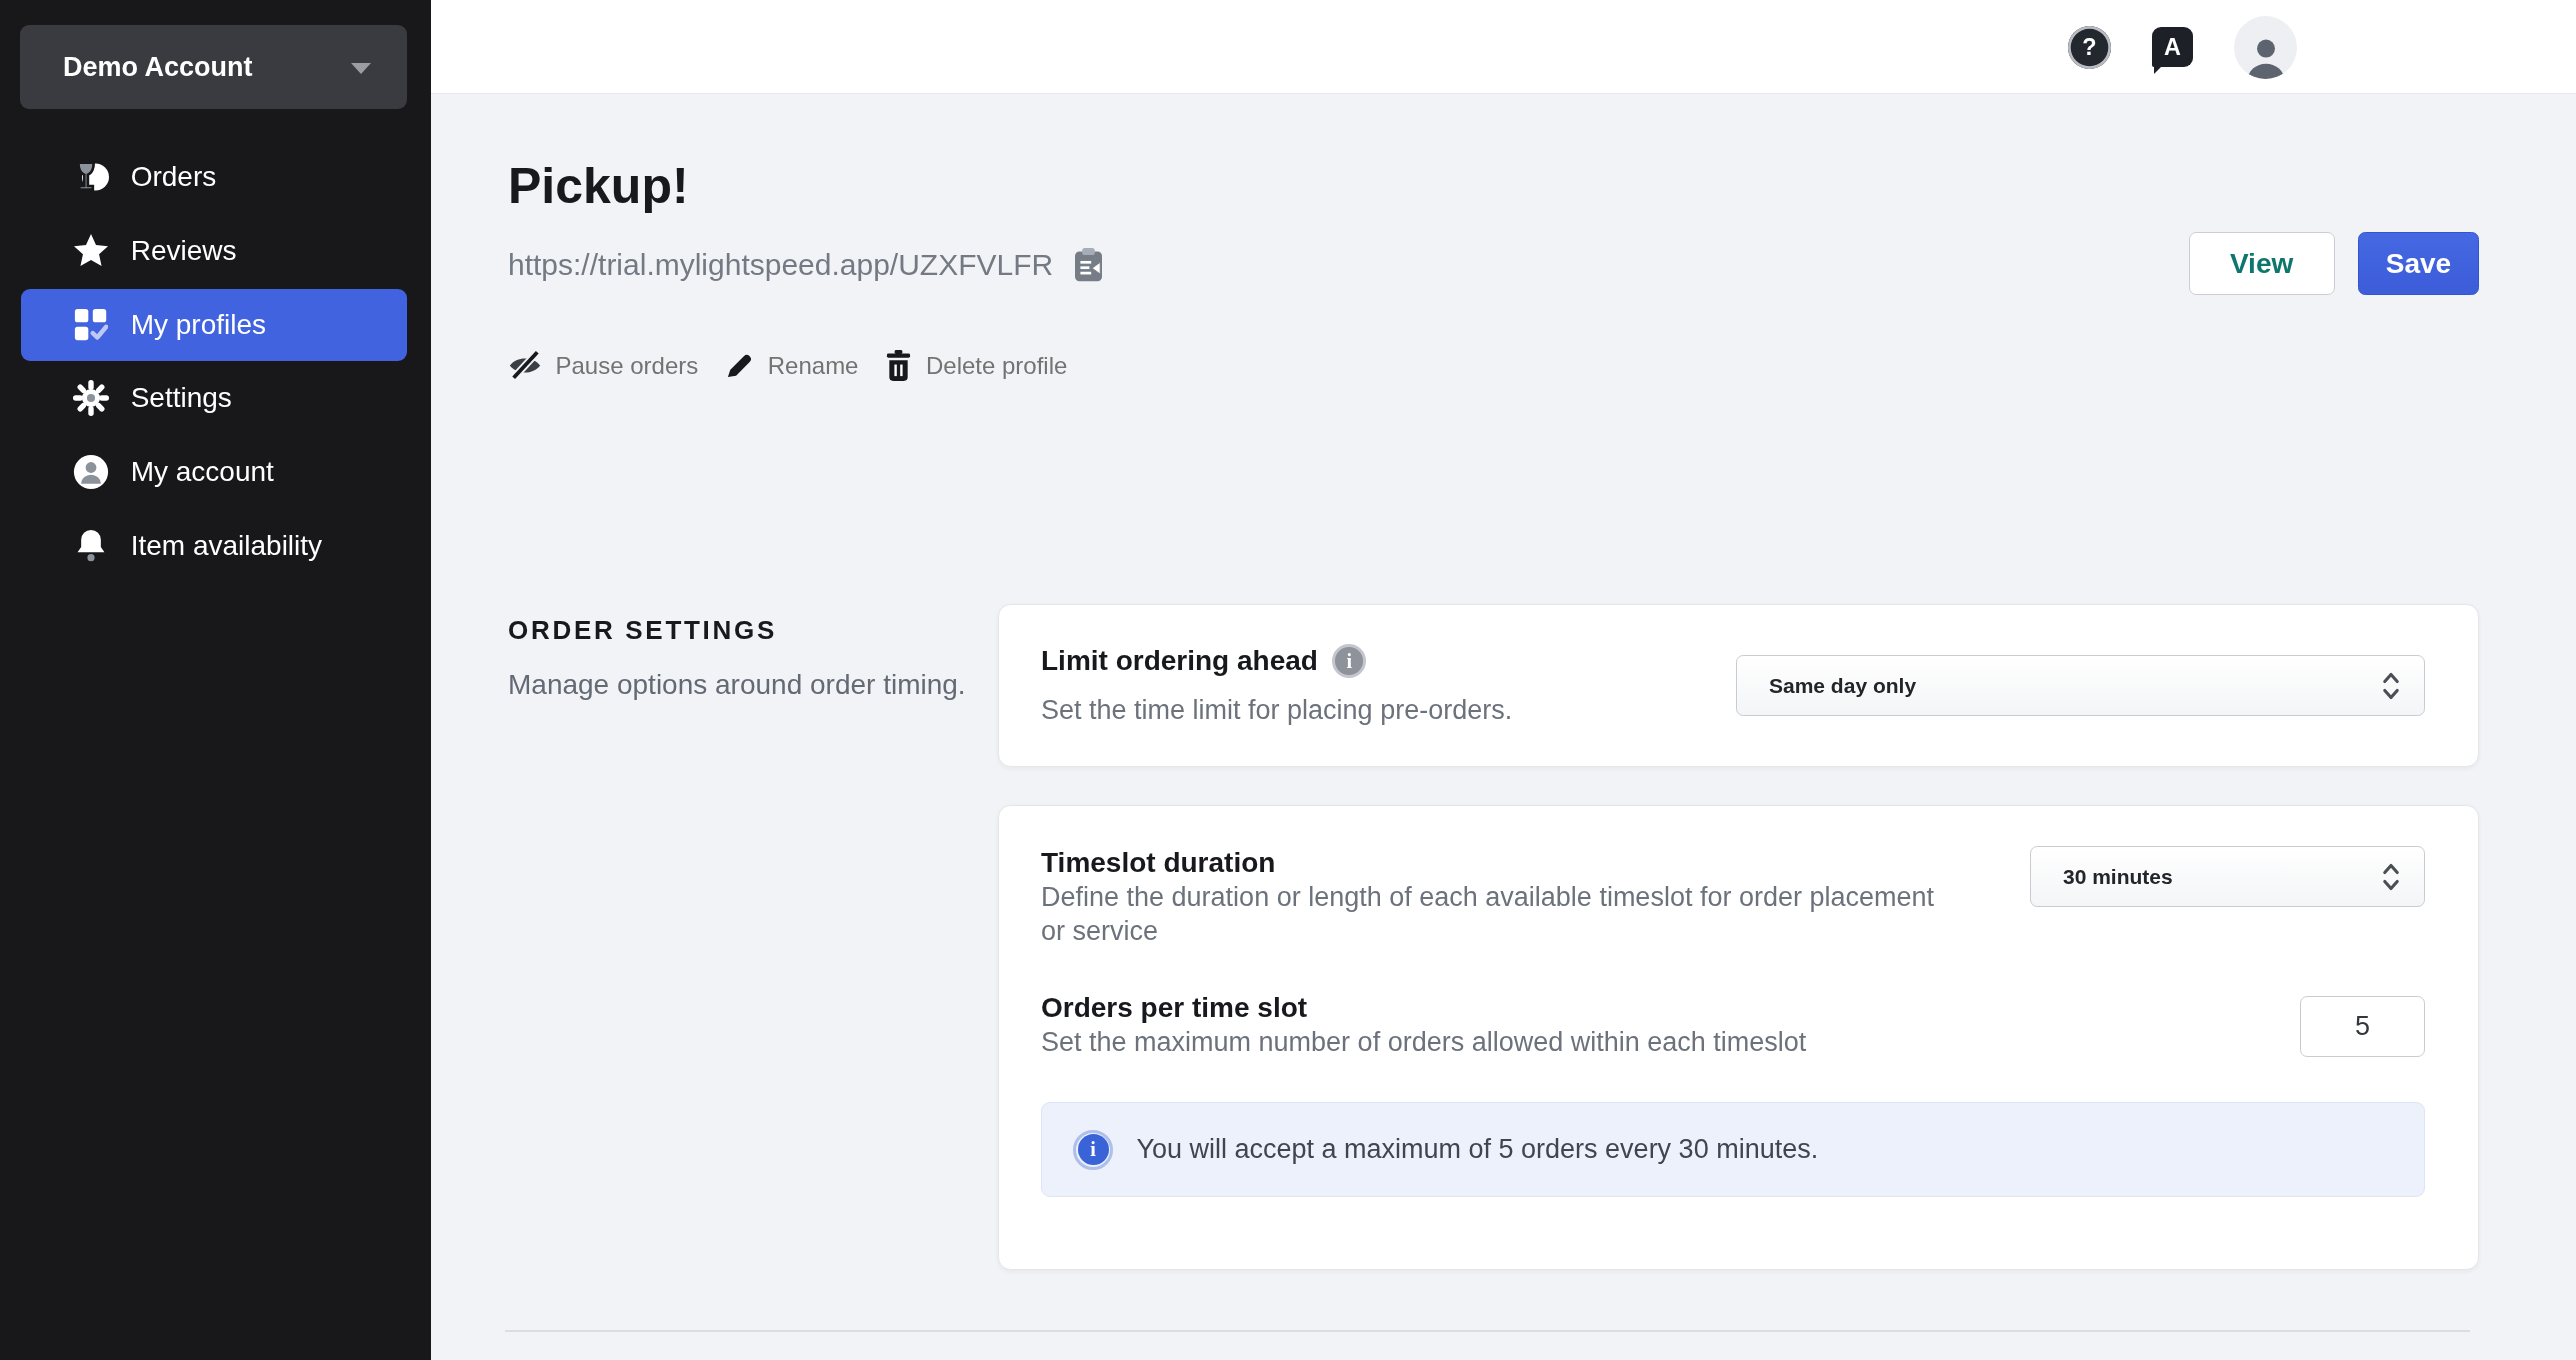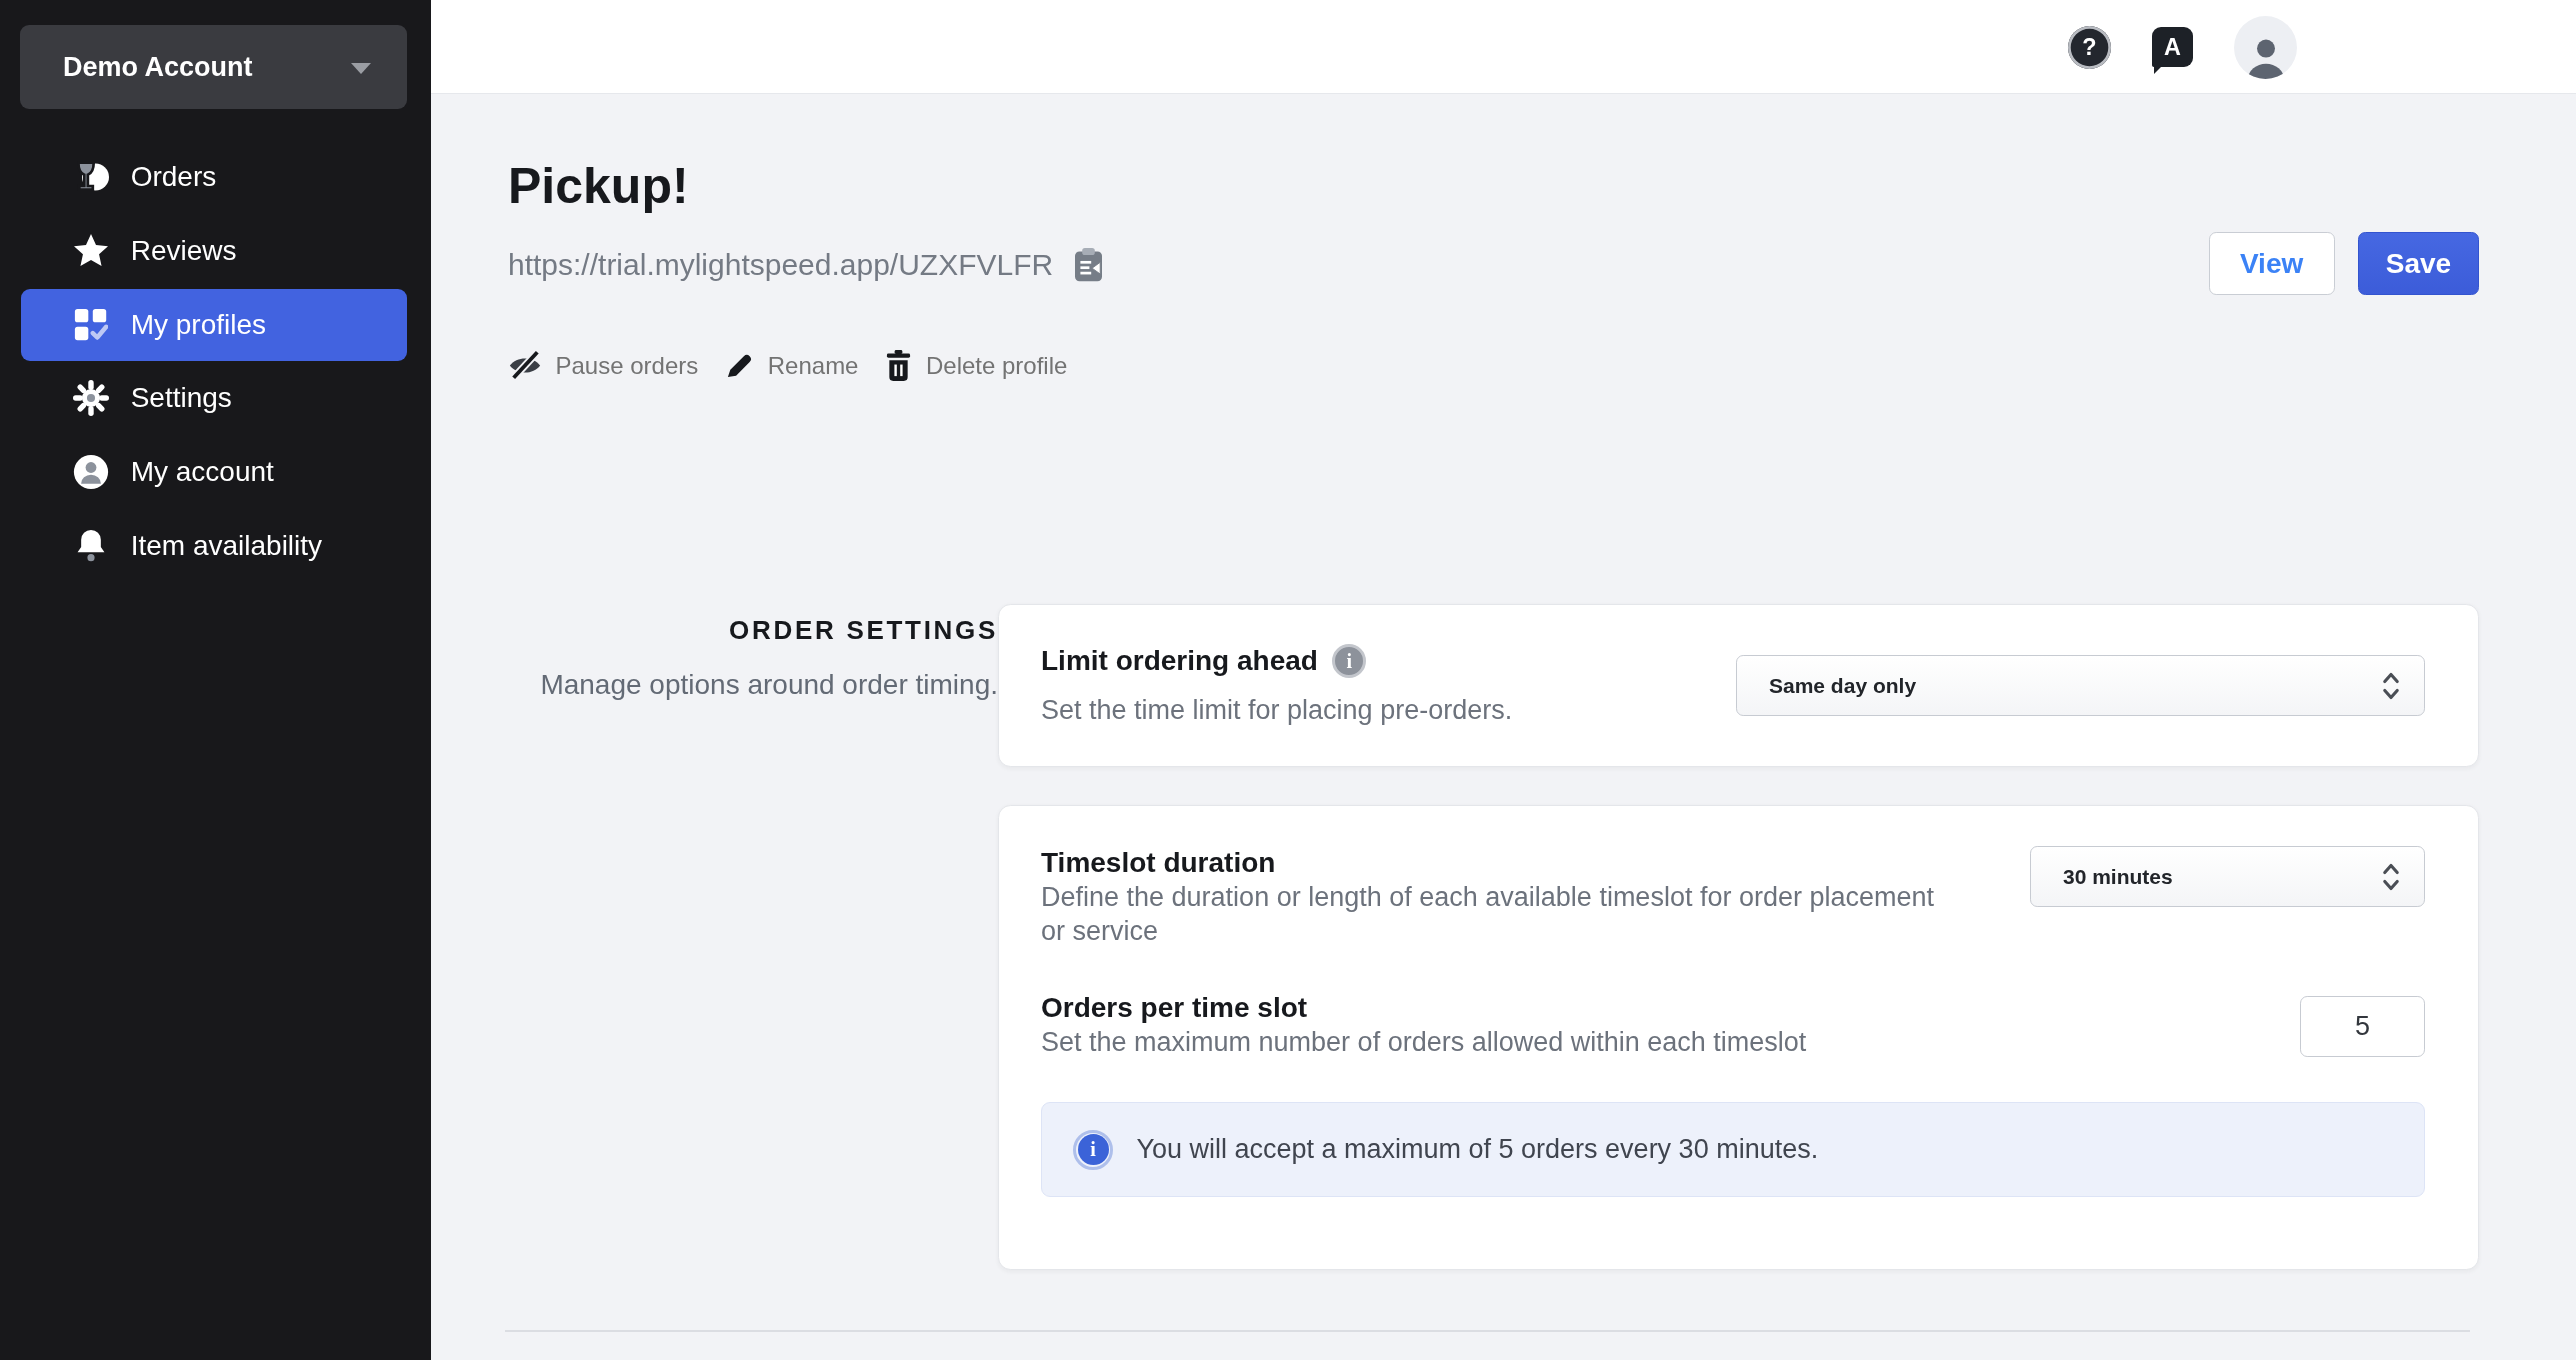--- a/index.html
+++ b/index.html
@@ -29,33 +29,33 @@
   .avatar { width:63px; height:63px; border-radius:50%; background:#edeff3; display:flex; align-items:flex-end; justify-content:center; overflow:hidden; cursor:pointer; }
 
   
   .content { position:absolute; left:411px; top:96px; width:2145px; height:1265px; padding:0 77px 0 97px; }
   .page-title { position:absolute; left:97px; top:61px; font-size:50px; font-weight:800; color:#17191d; }
   .url-row { position:absolute; left:97px; top:151px; display:flex; align-items:center; gap:20px; }
   .url-text { font-size:30px; color:#747a84; }
   .copy-btn { cursor:pointer; display:flex; }
   .header-buttons { position:absolute; right:77px; top:136px; display:flex; gap:23.4px; }
   .btn { height:63px; border-radius:7.2px; display:flex; align-items:center; justify-content:center; font-size:28px; font-weight:600; cursor:pointer; }
-  .btn-view { width:126px; background:#ffffff; border:1.8px solid #c9cdd4; color:#3b82f6; }
+  .btn-view { width:146px; background:#ffffff; border:1.8px solid #c9cdd4; color:#0f766e; }
   .btn-save { width:121px; background:linear-gradient(#4668e2,#3c5cd9); border:1.8px solid #3354cf; color:#ffffff; }
 
   .actions-row { position:absolute; left:97px; top:254px; display:flex; align-items:center; gap:27px; }
   .action-item { display:flex; align-items:center; gap:13.5px; cursor:pointer; }
   .action-item .txt { font-size:24px; font-weight:400; color:#737373; }
 
   .tabs { position:absolute; left:97px; right:77px; top:382px; height:65px; display:flex; border-bottom:1.8px solid #e0e2e7; }
   .tab { padding:0 27px; display:flex; align-items:center; font-size:27px; font-weight:500; color:#3f434a; cursor:pointer; border-bottom:5.4px solid transparent; margin-bottom:-3.6px; }
   .tab.active { color:#23262c; font-weight:600; border-bottom-color:#3e63df; }
 
   .section { position:absolute; left:97px; right:77px; top:508px; display:flex; }
-  .section-left { width:490px; flex:none;text-align:right; }
+  .section-left { width:490px; flex:none; }
   .section-heading { font-size:26px; font-weight:700; letter-spacing:2.7px; color:#17191d; margin-top:10.8px; }
   .section-desc { font-size:28px; color:#636a75; margin-top:23.4px; }
   .cards-col { flex:1; display:flex; flex-direction:column; }
 
   .card { background:#ffffff; border:1.8px solid #e4e6ea; border-radius:12.6px; box-shadow:0 1.8px 4.5px rgba(30,33,40,0.05); }
   .card-1 { height:163px; padding:0 53px 0 42px; display:flex; align-items:center; justify-content:space-between; }
   .field-label { font-size:28px; font-weight:700; color:#17191d; line-height:34px; }
   .field-desc { font-size:27px; color:#6c727c; line-height:34px; }
   .card-1 .field-desc { margin-top:14.4px; }
   .label-row { display:flex; align-items:center; gap:14.4px; }

